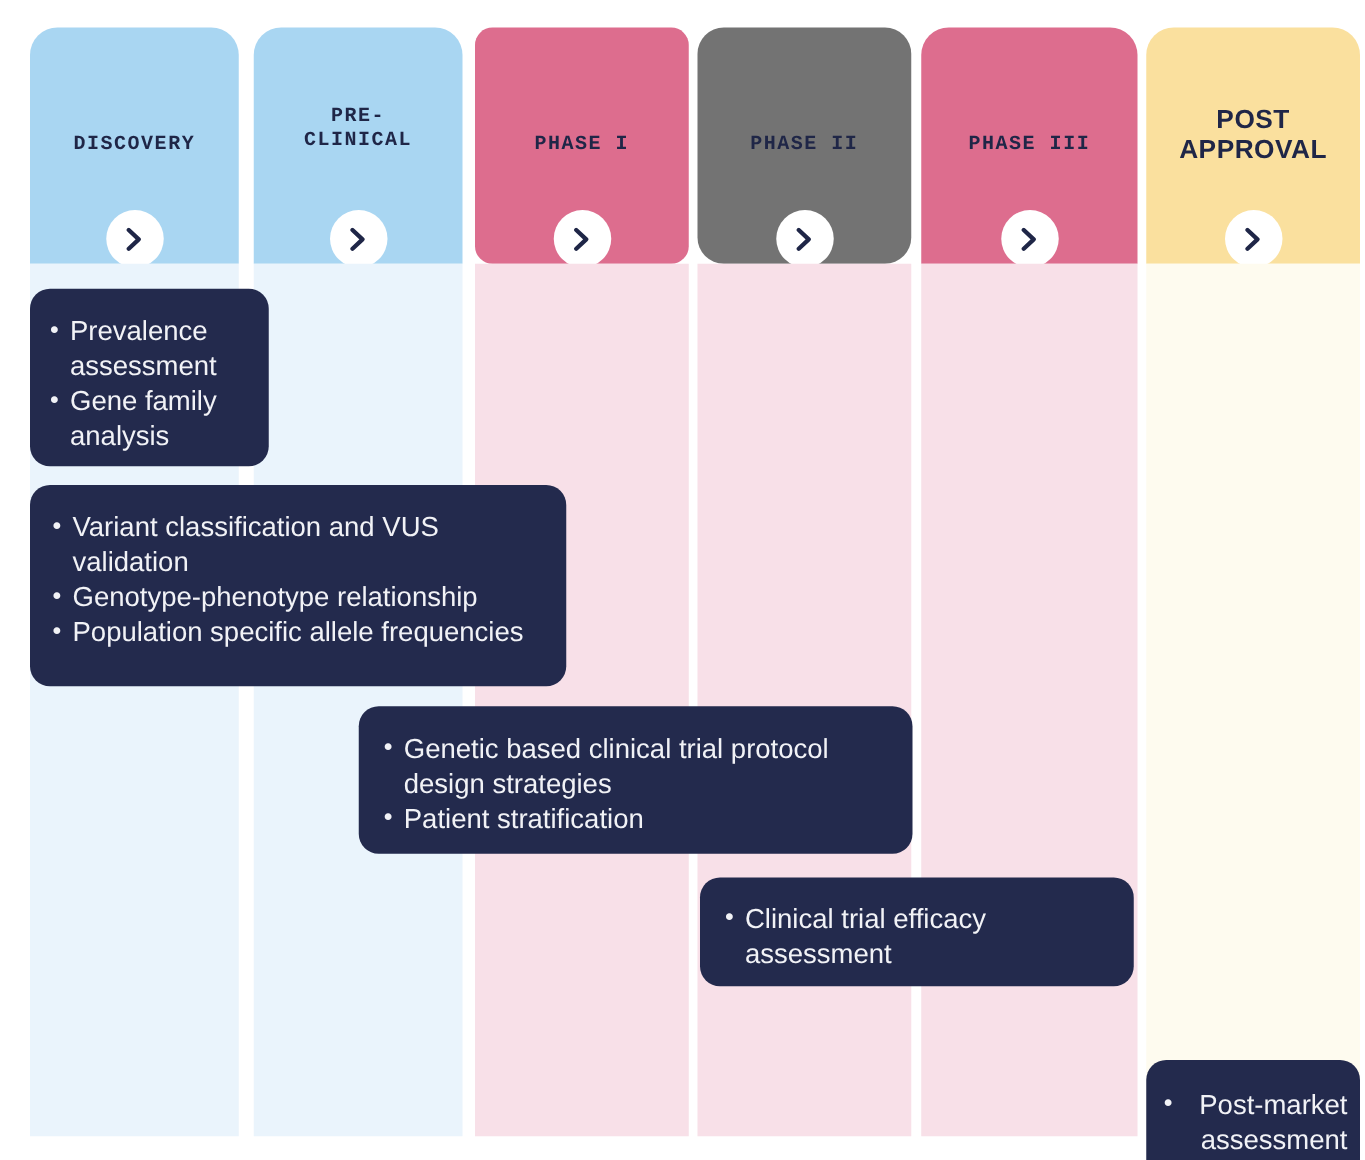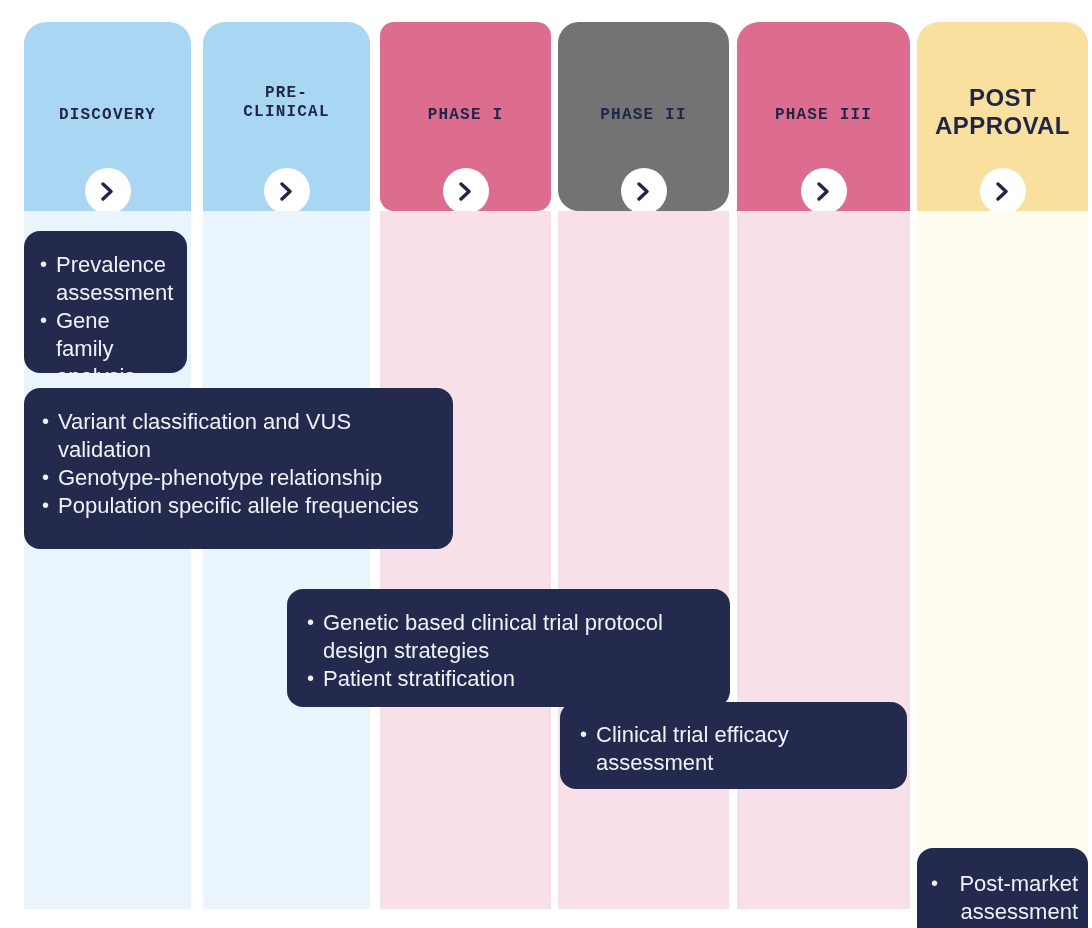--- a/index.html
+++ b/index.html
@@ -39,21 +39,21 @@
     line-height:1.16;
     white-space:pre-line;
   }
   .title.mono{
     font-family:"Liberation Mono","DejaVu Sans Mono",monospace;
     font-size:16px;
     letter-spacing:1.2px;
   }
   .title.sans{
     font-family:"Liberation Sans", sans-serif;
-    font-size:24px;
+    font-size:21px;
     letter-spacing:0.4px;
   }
   .head .circle{
     position:absolute;
     top:146px;
     left:50%;
     transform:translateX(-50%);
     width:46px;height:46px;
     border-radius:50%;
     background:#ffffff;
@@ -173,36 +173,36 @@
         <span>
           <svg width="15" height="19" viewBox="0 0 15 19">
               <path d="M3 2 L11 9.5 L3 17" fill="none" stroke="#1f2647" stroke-width="3.4" stroke-linecap="round" stroke-linejoin="round"></path>
             </svg>
         </span>
       </div>
     </div>
     <div class="body" style="background:#fefbef;"></div>
   </div>
 
-  <div class="card" style="left:24px;top:231px;width:163px;height:142px;padding:20px 14px 0 16px;">
+  <div class="card" style="left:24px;top:231px;width:191px;height:142px;padding:20px 14px 0 16px;">
     <ul>
       <li>Prevalence assessment</li>
       <li>Gene family analysis</li>
     </ul>
   </div>
 
   <div class="card" style="left:24px;top:388px;width:429px;height:161px;padding:20px 18px 0 18px;">
     <ul>
       <li>Variant classification and VUS validation</li>
       <li>Genotype-phenotype relationship</li>
       <li>Population specific allele frequencies</li>
     </ul>
   </div>
 
-  <div class="card" style="left:287px;top:565px;width:443px;height:118px;padding:20px 18px 0 20px;margin-top:24px;">
+  <div class="card" style="left:287px;top:565px;width:443px;height:118px;padding:20px 18px 0 20px;">
     <ul>
       <li>Genetic based clinical trial protocol design strategies</li>
       <li>Patient stratification</li>
     </ul>
   </div>
 
   <div class="card" style="left:560px;top:702px;width:347px;height:87px;padding:19px 18px 0 20px;">
     <ul>
       <li>Clinical trial efficacy assessment</li>
     </ul>

